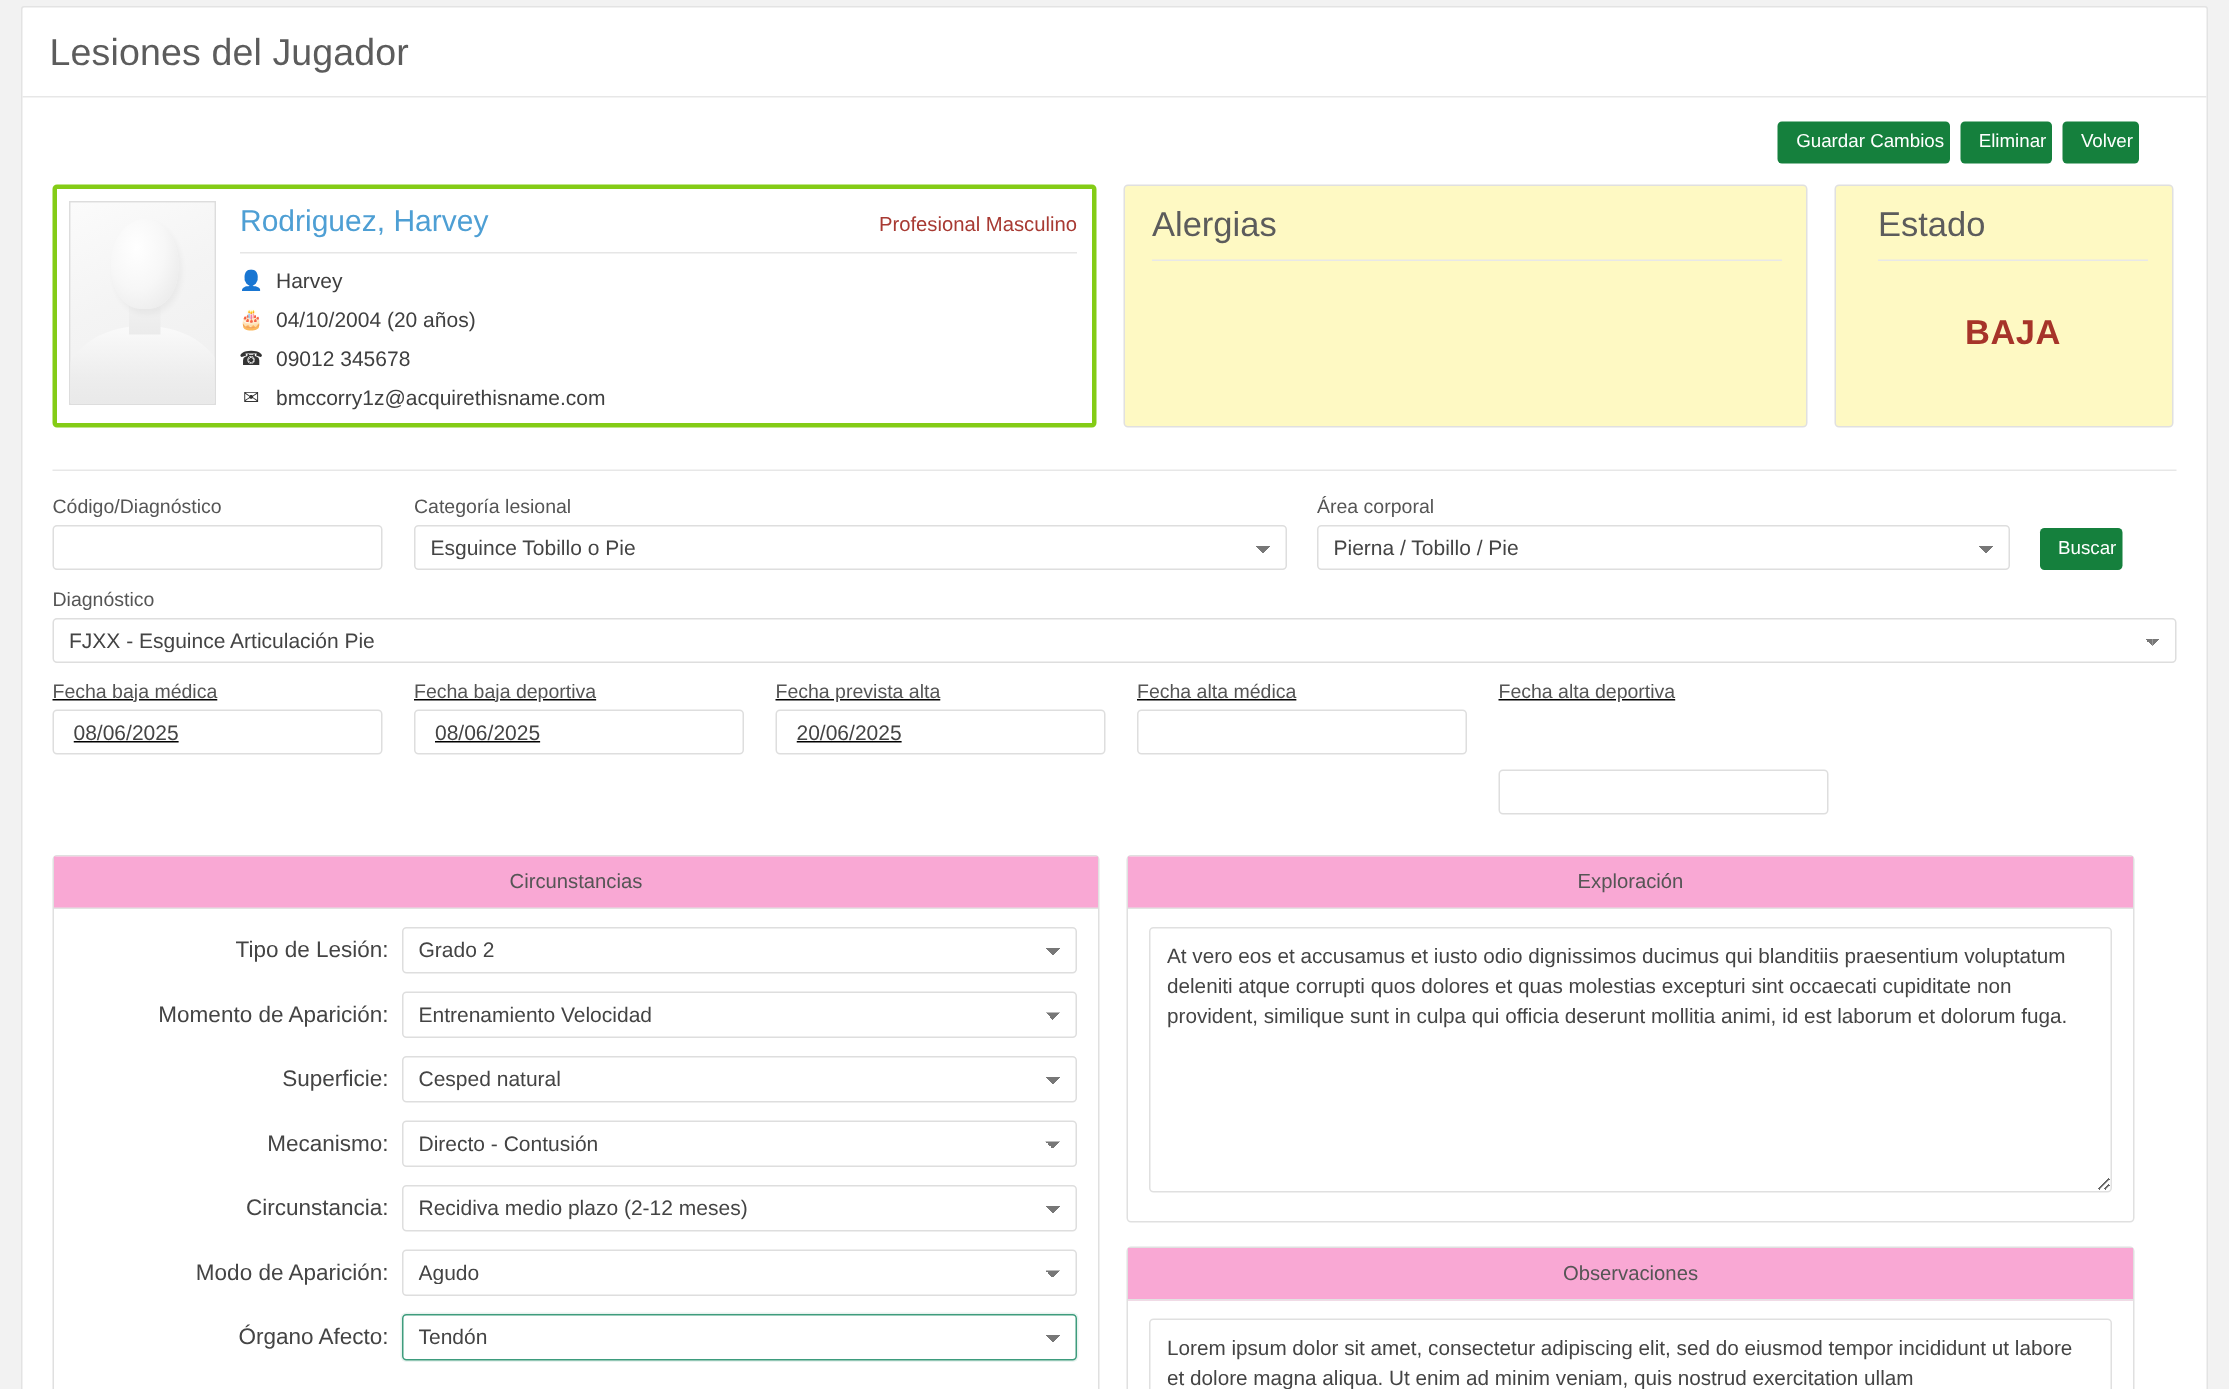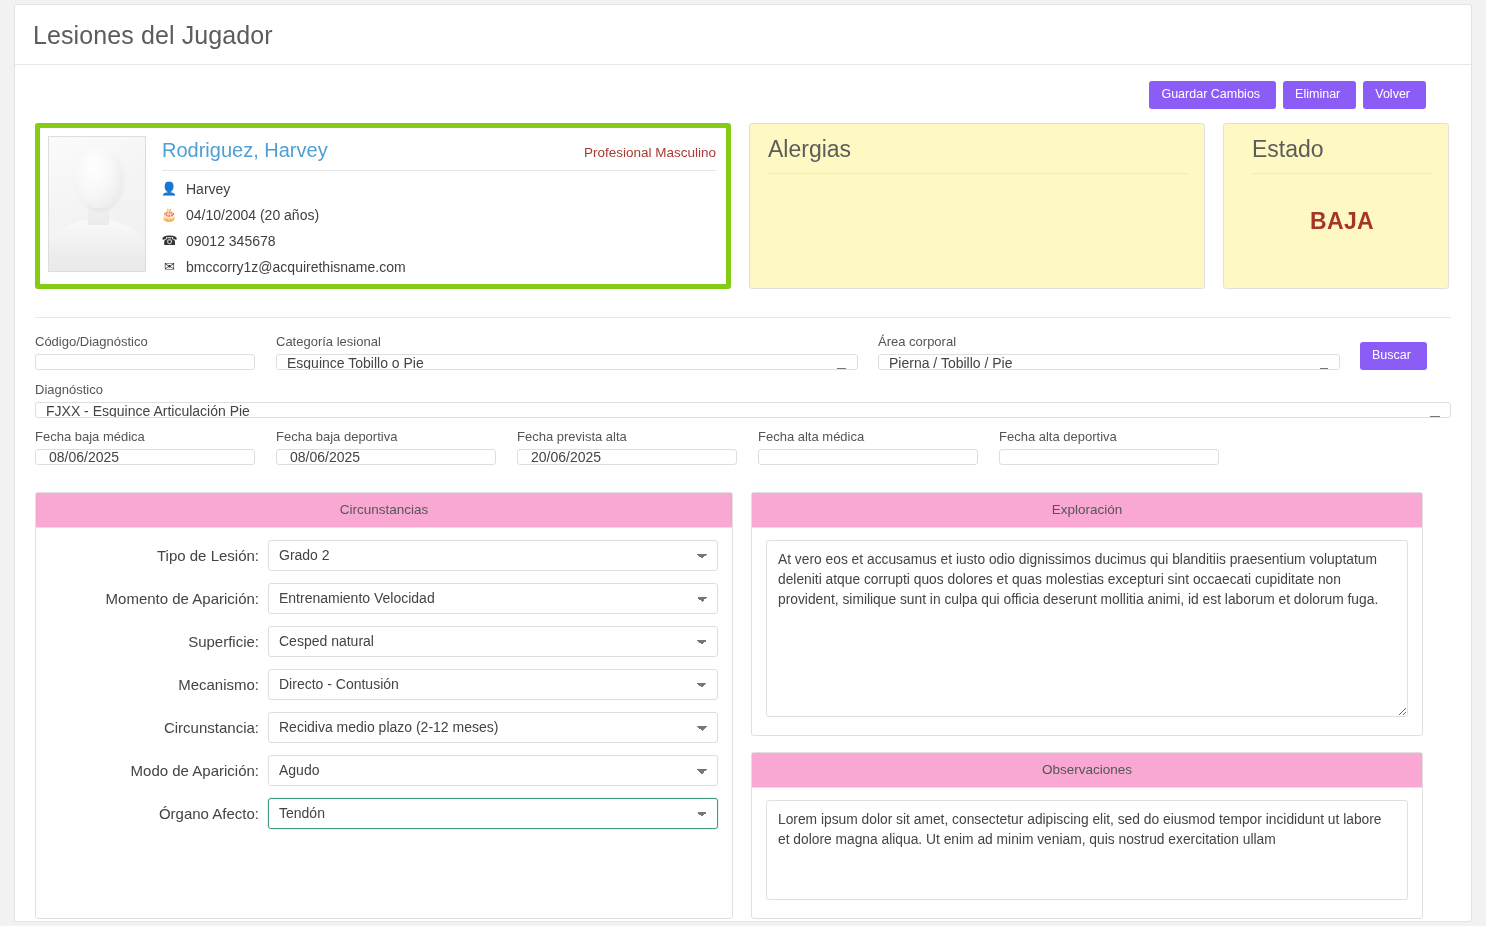--- a/index.html
+++ b/index.html
@@ -40,40 +40,40 @@
   }
 
   
   .toolbar {
     display: flex;
     justify-content: flex-end;
     gap: 7px;
     padding: 16px 45px 0 0;
   }
   .btn {
-    background: #8b5cf6;
+    background: #15803d;
     border: none;
     border-radius: 3px;
     color: #ffffff;
     font-size: 12.5px;
     font-family: "Liberation Sans", sans-serif;
-    padding: 7px 16px 8px 12px;
+    padding: 7px 4px 8px 12px;
     cursor: pointer;
     line-height: 1;
   }
 
   
   .toprow {
     display: flex;
     gap: 18px;
     padding: 14px 18px 0 20px;
   }
   .player-box {
     width: 696px;
-    border: 5px solid #84cc16;
+    border: 3px solid #84cc16;
     border-radius: 3px;
     background: #fff;
     padding: 8px 10px 9px 8px;
     display: flex;
     gap: 16px;
   }
   .avatar {
     width: 98px; height: 136px;
     border: 1px solid #ddd;
     background: linear-gradient(155deg,#fbfbfb 0%,#f4f4f4 45%,#efefef 100%);
@@ -173,21 +173,21 @@
   .form-area { padding: 16px 20px 0 20px; }
   .form-row { display: flex; align-items: flex-end; }
   .field { display: flex; flex-direction: column; }
   label.fl {
     font-size: 13px;
     color: #555;
     margin-bottom: 5px;
     font-weight: 400;
   }
   .inp, .sel {
-    height: 16px;
+    height: 30px;
     border: 1px solid #dedede;
     border-radius: 3px;
     background: #fff;
     font-size: 14px;
     color: #444;
     font-family: "Liberation Sans", sans-serif;
     padding: 0 10px;
     outline: none;
   }
   .sel {
@@ -203,23 +203,23 @@
     background-size: 5px 5px, 5px 5px;
     background-repeat: no-repeat;
     cursor: pointer;
   }
   .f-codigo  { width: 220px; }
   .f-categ   { width: 582px; margin-left: 21px; }
   .f-area    { width: 462px; margin-left: 20px; }
   .btn-buscar { margin-left: 20px; }
   .f-diag    { width: 100%; }
   .row2 { margin-top: 12px; }
-  .row3 { margin-top: 11px; display: flex; }
+  .row3 { margin-top: 11px; display: flex; text-decoration: underline; }
   .f-date { width: 220px; margin-right: 21px; }
-  .f-date:last-child { margin-right: 0; }
+  .f-date:last-child { margin-right: 0; gap: 40px; }
   .f-date .inp { padding-left: 13px; }
 
   
   .bottom {
     display: flex;
     gap: 18px;
     padding: 27px 22px 0 20px;
   }
   .panel {
     border: 1px solid #e0e0e0;

